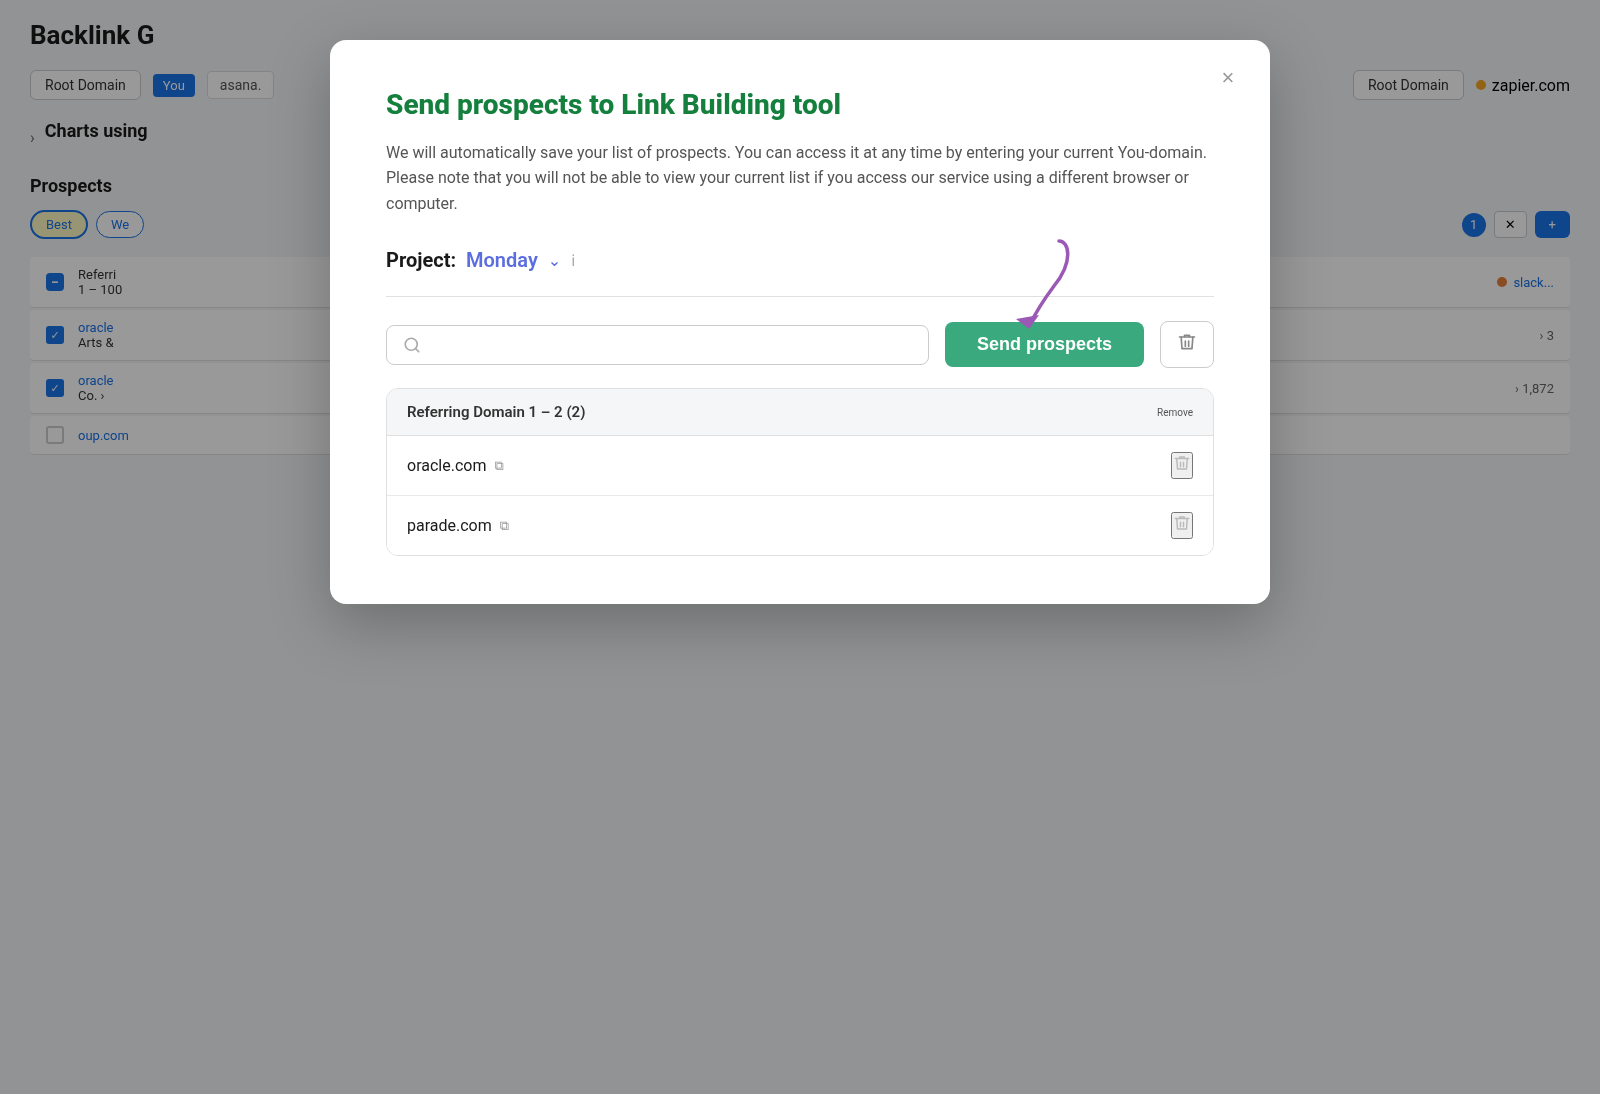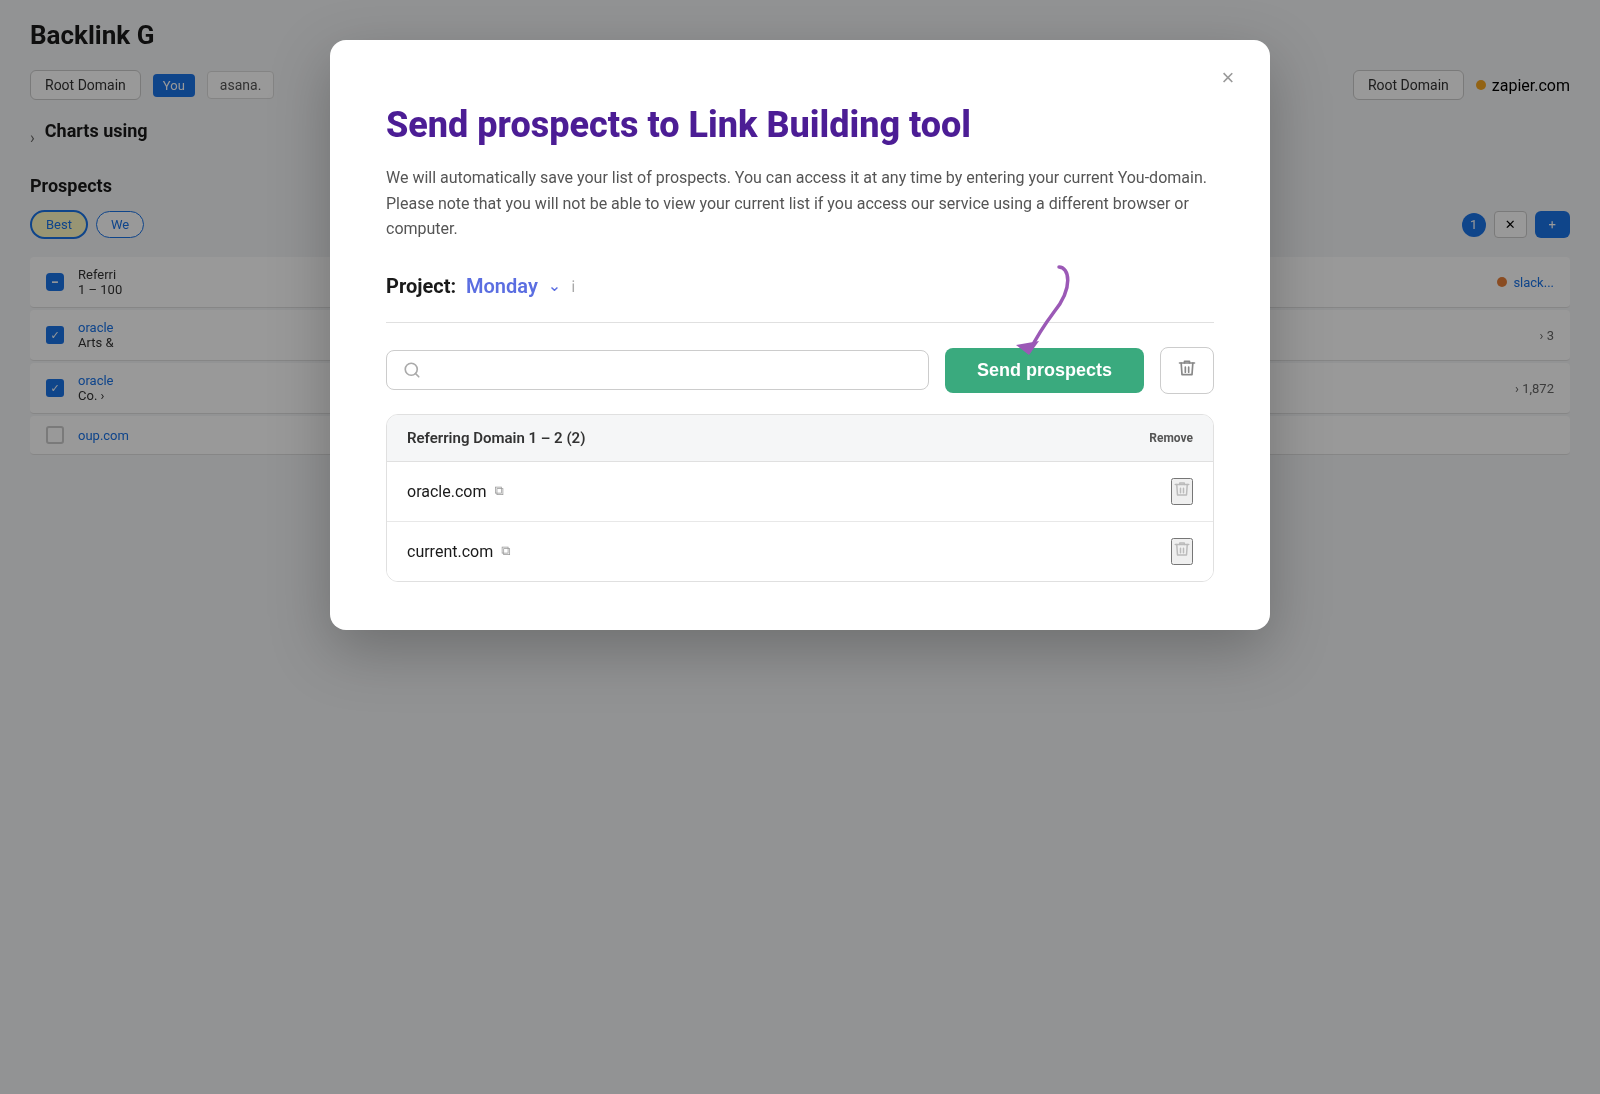--- a/index.html
+++ b/index.html
@@ -193,26 +193,25 @@
       border: none;
       cursor: pointer;
       display: flex;
       align-items: center;
       justify-content: center;
       color: #999;
       font-size: 22px;
     }
 
     .modal-title {
-      font-size: 36px;
+      font-size: 28px;
       font-weight: 800;
-      color: #4c1d95;
+      color: #15803d;
       margin-bottom: 18px;
       line-height: 1.2;
-      margin-top: 16px;
     }
 
     .modal-desc {
       font-size: 16px;
       color: #555;
       line-height: 1.6;
       margin-bottom: 32px;
     }
 
     .project-row {
@@ -327,23 +326,23 @@
       border-bottom: 1px solid #e0e0e0;
     }
 
     .prospects-header-label {
       font-size: 15px;
       font-weight: 600;
       color: #333;
     }
 
     .prospects-header-remove {
-      font-size: 12px;
+      font-size: 10px;
       color: #555;
-      font-weight: 700;
+      font-weight: 400;
     }
 
     .prospect-row {
       display: flex;
       align-items: center;
       justify-content: space-between;
       padding: 16px 20px;
       border-bottom: 1px solid #e8e8e8;
       background: white;
     }
@@ -535,21 +534,21 @@
             <polyline points="3 6 5 6 21 6"></polyline>
             <path d="M19 6l-1 14H6L5 6"></path>
             <path d="M10 11v6M14 11v6"></path>
             <path d="M9 6V4h6v2"></path>
           </svg>
         </button>
       </div>
 
       <div class="prospect-row">
         <div class="prospect-domain">
-          <span>current.com</span>
+          <span>parade.com</span>
           <span class="ext-link-icon">⧉</span>
         </div>
         <button class="prospect-delete">
           <svg width="18" height="18" viewBox="0 0 24 24" fill="none" stroke="#bbb" stroke-width="2" stroke-linecap="round" stroke-linejoin="round">
             <polyline points="3 6 5 6 21 6"></polyline>
             <path d="M19 6l-1 14H6L5 6"></path>
             <path d="M10 11v6M14 11v6"></path>
             <path d="M9 6V4h6v2"></path>
           </svg>
         </button>

